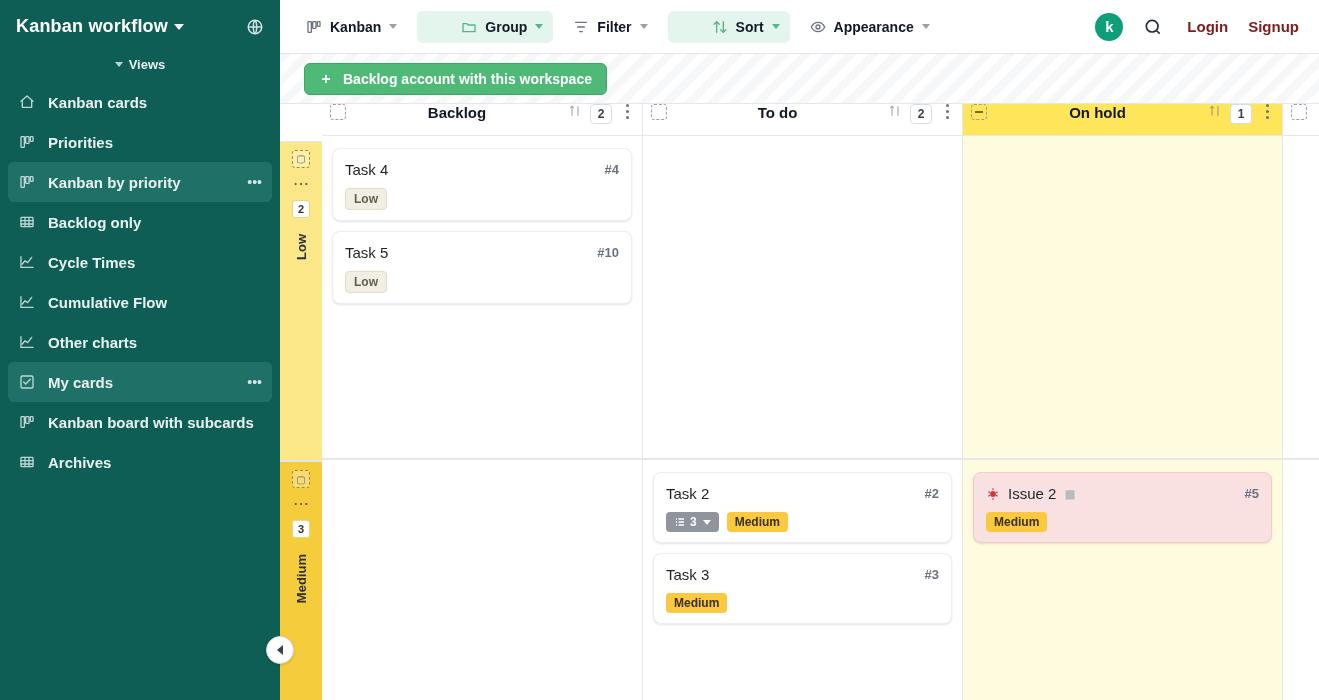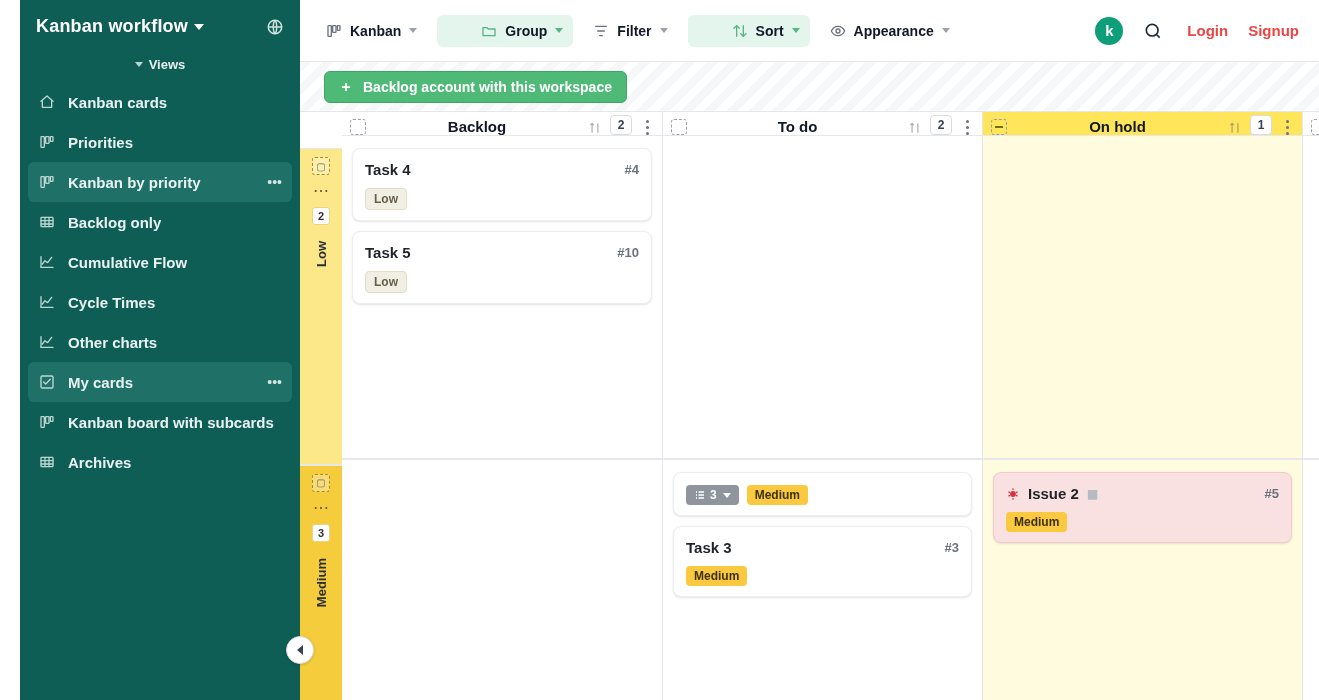--- a/index.html
+++ b/index.html
@@ -33,21 +33,21 @@
   body{
     width:1319px;height:700px;
     font-family:ui-sans-serif,-apple-system,Segoe UI,Helvetica,Arial,sans-serif;
     font-size:14px;color:var(--txt-dark);
     display:flex;overflow:hidden;background:#fff;
   }
 
   
   .sidebar{
     width:280px;flex:0 0 280px;background:var(--teal-900);color:var(--txt-white);
-    display:flex;flex-direction:column;position:relative;margin-left:20px;
+    display:flex;flex-direction:column;position:relative;
   }
   .sb-header{display:flex;align-items:center;justify-content:space-between;
     padding:16px 16px 12px 16px;}
   .sb-title-wrap{display:flex;align-items:center;gap:6px;cursor:pointer;}
   .sb-title{font-size:18px;font-weight:700;letter-spacing:.2px;}
   .caret{width:0;height:0;border-left:5px solid transparent;border-right:5px solid transparent;border-top:6px solid #fff;display:inline-block;}
 
   .views-hdr{display:flex;align-items:center;gap:6px;padding:8px 16px 6px 16px;
     font-size:13px;font-weight:600;opacity:.9;cursor:pointer;width:100%;justify-content:center;}
   .views-hdr .chev{width:0;height:0;border-left:4px solid transparent;border-right:4px solid transparent;border-top:5px solid #cfe3e0;}
@@ -62,30 +62,30 @@
 
   .sb-collapse{
     position:absolute;right:-14px;top:636px;width:28px;height:28px;border-radius:50%;
     background:#fff;border:1px solid var(--border-strong);display:flex;align-items:center;justify-content:center;
     box-shadow:0 1px 3px rgba(0,0,0,.15);cursor:pointer;
   }
   .chev-left{width:0;height:0;border-top:5px solid transparent;border-bottom:5px solid transparent;border-right:6px solid #374151;}
 
   
   .main{flex:1;display:flex;flex-direction:column;min-width:0;}
-  .topbar{height:62px;border-bottom:1px solid var(--border);display:flex;align-items:center;padding:0 16px;gap:12px;}
+  .topbar{height:54px;border-bottom:1px solid var(--border);display:flex;align-items:center;padding:0 16px;gap:12px;}
   .tb-group{display:flex;align-items:center;gap:10px;}
   .tb-btn{display:flex;align-items:center;gap:8px;height:32px;padding:0 10px;border-radius:6px;color:#111827;cursor:pointer;font-weight:600;font-size:14px;}
   .tb-btn .mini-caret{width:0;height:0;border-left:4px solid transparent;border-right:4px solid transparent;border-top:5px solid #9AA1A9;}
   .tb-btn.mint{background:var(--mint);padding-left:44px;}
   .tb-btn.mint .mini-caret{border-top-color:var(--mint-strong);}
   .tb-btn.mint .icon svg path,.tb-btn.mint .icon svg rect{stroke:var(--mint-strong);fill:none;}
   .tb-spacer{flex:1;}
   .avatar{width:28px;height:28px;border-radius:50%;background:#0E9F7A;color:#fff;display:flex;align-items:center;justify-content:center;font-weight:700;font-size:15px;}
-  .tb-link{font-weight:700;font-size:15px;color:#ef4444;cursor:pointer;padding:0 4px;}
+  .tb-link{font-weight:700;font-size:15px;color:#7f1d1d;cursor:pointer;padding:0 4px;}
 
   
   .banner-row{height:50px;display:flex;align-items:center;padding:0 24px;border-bottom:1px solid var(--border);
     background:repeating-linear-gradient(135deg,#F6F7F8 0 8px,#FFFFFF 8px 16px);}
   .banner-btn{background:var(--green);color:#fff;border-radius:6px;height:32px;display:flex;align-items:center;gap:10px;
     padding:0 14px;font-weight:700;font-size:14px;cursor:pointer;border:1px solid var(--green-dk);}
 
   
   .board-area{flex:1;display:flex;min-height:0;}
   .lane-gutter{width:42px;flex:0 0 42px;display:flex;flex-direction:column;}
@@ -95,38 +95,38 @@
   .mini-sq{width:18px;height:18px;border:1px dashed #A98C1A;border-radius:3px;display:flex;align-items:center;justify-content:center;font-size:10px;color:#6b6b6b;background:rgba(255,255,255,.3);}
   .mini-dots{font-size:16px;color:#5f5340;line-height:1;}
   .count-chip{width:18px;height:18px;border-radius:3px;background:#fff;border:1px solid #E6D68A;font-size:11px;font-weight:700;display:flex;align-items:center;justify-content:center;color:#333;}
 
   .cols{flex:1;display:flex;min-width:0;}
   .col{flex:0 0 320px;display:flex;flex-direction:column;border-left:1px solid var(--border);min-width:0;position:relative;}
   .col.first{border-left:none;}
   .col.onhold{background:var(--onhold-col);}
   .col.extra{flex:0 0 40px;}
 
-  .col-head{height:38px;border-bottom:1px solid var(--border);display:flex;align-items:flex-end;padding:0 8px;gap:8px;background:#fff;}
+  .col-head{height:38px;border-bottom:1px solid var(--border);display:flex;align-items:flex-start;padding:0 8px;gap:8px;background:#fff;}
   .col.onhold .col-head{background:var(--onhold-th);}
   .col-head .sq{width:16px;height:16px;border:1px dashed #9AA1A9;border-radius:3px;cursor:pointer;display:flex;align-items:center;justify-content:center;}
   .col.onhold .col-head .sq .minus{width:8px;height:2px;background:#7a6a14;}
   .col-head .title{flex:1;text-align:center;font-weight:700;font-size:15px;color:#111827;}
   .sort-ic{display:flex;align-items:center;gap:2px;opacity:.6;}
   .count-pill{min-width:22px;height:20px;border:1px solid var(--border-strong);border-radius:4px;background:#fff;display:flex;align-items:center;justify-content:center;font-weight:700;font-size:12px;color:#374151;padding:0 4px;}
   .kebab{width:14px;display:flex;flex-direction:column;align-items:center;gap:3px;cursor:pointer;}
   .kebab i{width:3px;height:3px;border-radius:50%;background:#6B7280;display:block;}
 
   .col-body{flex:1;display:flex;flex-direction:column;}
   .swim{flex:0 0 auto;padding:12px 10px;display:flex;flex-direction:column;gap:10px;}
   .swim.stripe{border-top:2px solid var(--border);}
 
   .card{background:var(--card-bg);border:1px solid #ECEEF1;border-radius:8px;padding:12px 12px 10px 12px;box-shadow:var(--card-shadow);}
   .card.pink{background:var(--pink-card);border-color:#F2CBCD;}
   .card-top{display:flex;align-items:center;justify-content:space-between;margin-bottom:10px;gap:8px;}
-  .card-name{font-weight:700;font-size:15px;color:#1f2327;display:flex;align-items:center;gap:8px;text-align:center;}
+  .card-name{font-weight:400;font-size:15px;color:#1f2327;display:flex;align-items:center;gap:8px;text-align:center;}
   .card-id{color:var(--txt-muted);font-size:13px;font-weight:600;}
   .card-tags{display:flex;align-items:center;gap:8px;}
   .tag{display:inline-flex;align-items:center;gap:4px;padding:3px 8px;border-radius:4px;font-size:12px;font-weight:700;color:#3B3205;}
   .tag.low{background:var(--badge-low);border:1px solid var(--badge-low-br);color:#665f48;}
   .tag.med{background:var(--badge-yellow);}
   .tag.sub{background:#8E959C;color:#fff;}
   .tag.sub .tri{width:0;height:0;border-left:4px solid transparent;border-right:4px solid transparent;border-top:5px solid #fff;margin-left:2px;}
   .drag-handle{color:#B6BBC1;font-size:12px;letter-spacing:-2px;}
 
   
@@ -195,31 +195,31 @@
         <span class="lbl">Backlog only</span>
       </div>
       <div class="nav-item">
         <span class="icon">
           <svg width="16" height="16" viewBox="0 0 24 24" fill="none" stroke="#CFE3E0" stroke-width="2" stroke-linecap="round" stroke-linejoin="round">
             <path d="M3 20V4"></path>
             <path d="M3 20h18"></path>
             <path d="m5 15 4-5 4 3 6-8"></path>
           </svg>
         </span>
-        <span class="lbl">Cumulative Flow</span>
+        <span class="lbl">Cycle Times</span>
       </div>
       <div class="nav-item">
         <span class="icon">
           <svg width="16" height="16" viewBox="0 0 24 24" fill="none" stroke="#CFE3E0" stroke-width="2" stroke-linecap="round" stroke-linejoin="round">
             <path d="M3 20V4"></path>
             <path d="M3 20h18"></path>
             <path d="m5 15 4-5 4 3 6-8"></path>
           </svg>
         </span>
-        <span class="lbl">Cycle Times</span>
+        <span class="lbl">Cumulative Flow</span>
       </div>
       <div class="nav-item">
         <span class="icon">
           <svg width="16" height="16" viewBox="0 0 24 24" fill="none" stroke="#CFE3E0" stroke-width="2" stroke-linecap="round" stroke-linejoin="round">
             <path d="M3 20V4"></path>
             <path d="M3 20h18"></path>
             <path d="m5 15 4-5 4 3 6-8"></path>
           </svg>
         </span>
         <span class="lbl">Other charts</span>
@@ -417,20 +417,26 @@
             <span class="kebab">
               <i></i>
               <i></i>
               <i></i>
             </span>
           </div>
           <div class="col-body">
             <div class="swim" style="height: 322px;"></div>
             <div class="swim stripe" style="height: 242px;">
               <div class="card">
+                <div class="card-top">
+                  <div class="card-name">
+                    <span>Task 2</span>
+                  </div>
+                  <span class="card-id">#2</span>
+                </div>
                 <div class="card-tags">
                   <span class="tag sub">
                     <svg width="12" height="12" viewBox="0 0 24 24" fill="none" stroke="#fff" stroke-width="3">
                       <path d="M4 6h2M4 12h2M4 18h2M9 6h11M9 12h11M9 18h11"></path>
                     </svg>
                     <span>3</span>
                     <span class="tri"></span>
                   </span>
                   <span class="tag med">Medium</span>
                 </div>

